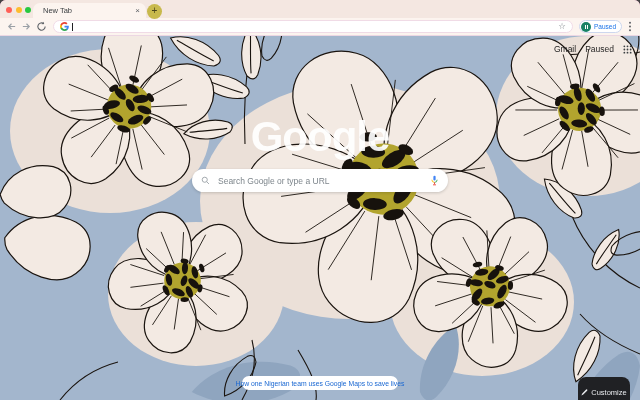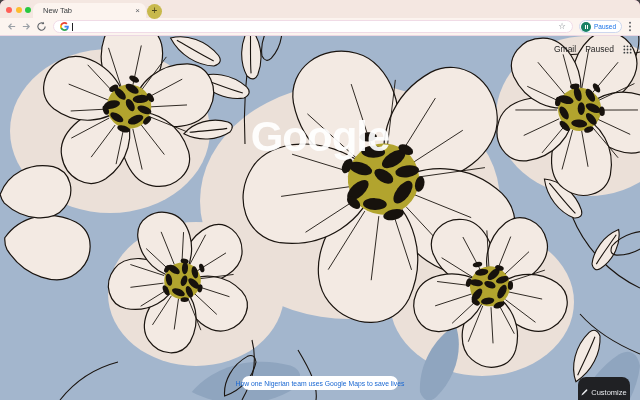--- a/index.html
+++ b/index.html
@@ -262,20 +262,35 @@
             <circle cx="8.5" cy="5" r="1" fill="#3c4043"></circle>
           <circle cx="1.5" cy="8.5" r="1" fill="#3c4043"></circle>
             <circle cx="5" cy="8.5" r="1" fill="#3c4043"></circle>
             <circle cx="8.5" cy="8.5" r="1" fill="#3c4043"></circle>
         </svg>
       </span>
     </div>
 
     <div class="logo">Google</div>
 
+    <div class="searchbox">
+      <svg width="9" height="9" viewBox="0 0 12 12">
+        <circle cx="5" cy="5" r="3.4" stroke="#9aa0a6" stroke-width="1.2" fill="none"></circle>
+        <path d="M7.6 7.6 L10.6 10.6" stroke="#9aa0a6" stroke-width="1.2"></path>
+      </svg>
+      <input class="search-input" placeholder="Search Google or type a URL" style="">
+      <span style="display:flex;">
+        <svg width="9" height="11" viewBox="0 0 24 28">
+          <rect x="9" y="1" width="6" height="13" rx="3" fill="#4285f4"></rect>
+          <path d="M5 12 a7 7 0 0 0 7 7" fill="none" stroke="#fbbc05" stroke-width="2.4"></path>
+          <path d="M19 12 a7 7 0 0 1 -7 7" fill="none" stroke="#34a853" stroke-width="2.4"></path>
+          <path d="M12 19 V24 M8 25.5 H16" stroke="#ea4335" stroke-width="2.4" fill="none"></path>
+        </svg>
+      </span>
+    </div>
 
     <a class="promo" href="#">How one Nigerian team uses Google Maps to save lives</a>
 
     <button class="customize">
       <svg width="7" height="7" viewBox="0 0 9 9">
         <path d="M0.5 8.5 L1.6 5.8 L6.6 0.8 A0.9 0.9 0 0 1 7.9 2.1 L2.9 7.1 Z" fill="#e8eaed"></path>
       </svg>
       <span>Customize</span>
     </button>
 

